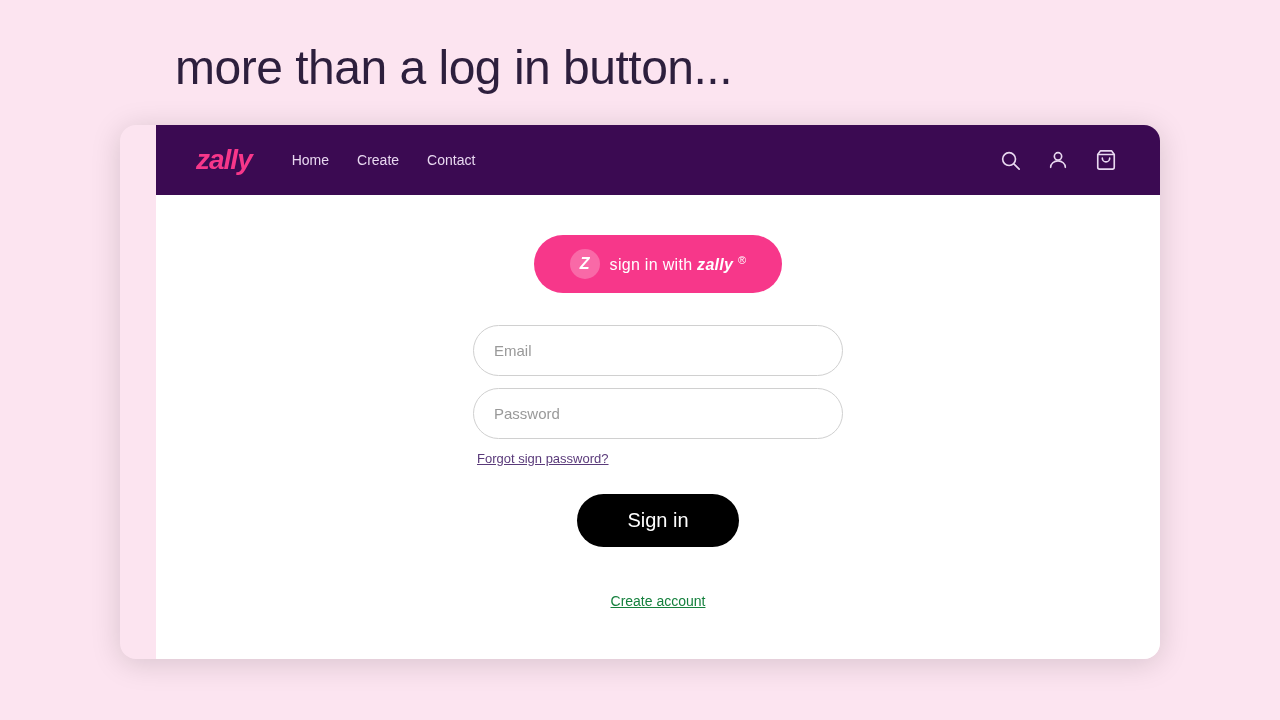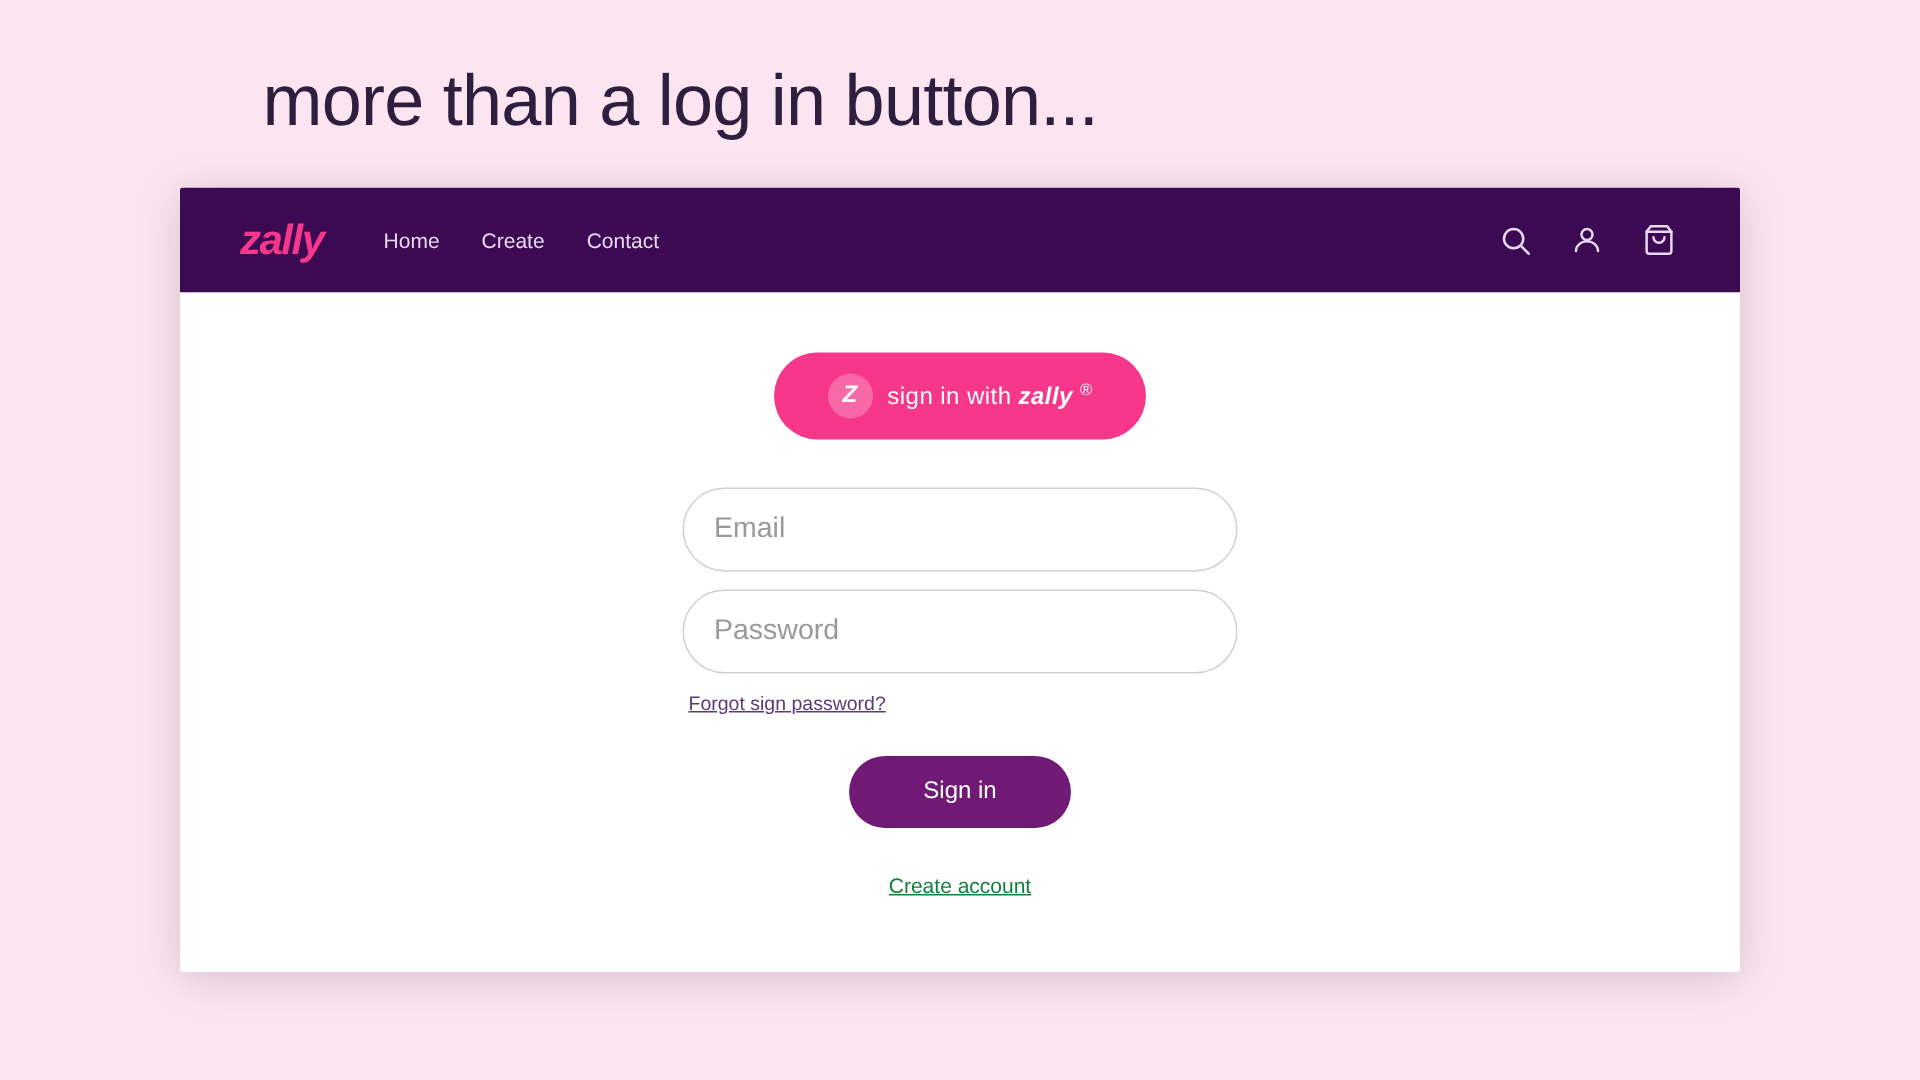--- a/index.html
+++ b/index.html
@@ -14,23 +14,24 @@
     .page-tagline {
       font-size: 48px;
       font-weight: 400;
       color: #2d1f3d;
       padding: 40px 0 30px 175px;
       letter-spacing: -0.5px;
     }
 
     .browser-window {
       margin: 0 120px;
-      border-radius: 2px;
+      border-radius: 16px;
       overflow: hidden;
       box-shadow: 0 4px 30px rgba(0,0,0,0.15);
+      padding-left: 36px;
     }
 
     
     .navbar {
       background-color: #3b0a52;
       padding: 0 40px;
       display: flex;
       align-items: center;
       justify-content: space-between;
       height: 70px;
@@ -148,51 +149,51 @@
       display: flex;
       flex-direction: column;
       gap: 0;
     }
 
     .form-input {
       width: 100%;
       padding: 16px 20px;
       border: 1.5px solid #d0d0d0;
       border-radius: 50px;
-      font-size: 19px;
+      font-size: 15px;
       color: #333;
       outline: none;
       background: white;
       margin-bottom: 12px;
     }
 
     .form-input::placeholder {
       color: #999;
     }
 
     .forgot-password {
       color: #5a3a7a;
       font-size: 13px;
       text-decoration: underline;
       cursor: pointer;
       padding-left: 4px;
       margin-bottom: 28px;
     }
 
     .signin-btn {
-      background-color: #701a75;
+      background-color: #000000;
       color: white;
       border: none;
       border-radius: 50px;
       padding: 15px 50px;
-      font-size: 16px;
+      font-size: 20px;
       font-weight: 500;
       cursor: pointer;
       align-self: center;
-      margin-bottom: 16px;
+      margin-bottom: 32px;
     }
 
     .create-account-link {
       color: #15803d;
       font-size: 14px;
       text-decoration: underline;
       cursor: pointer;
       text-align: left;
     }
 

